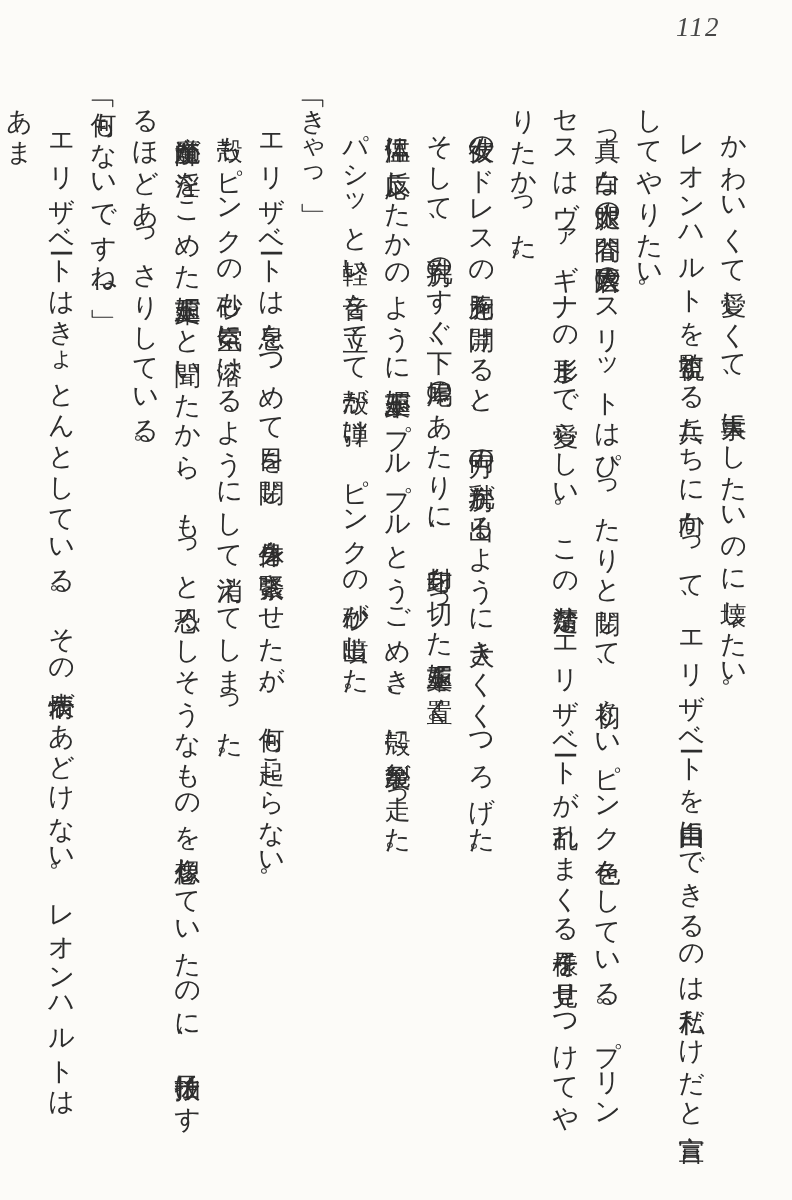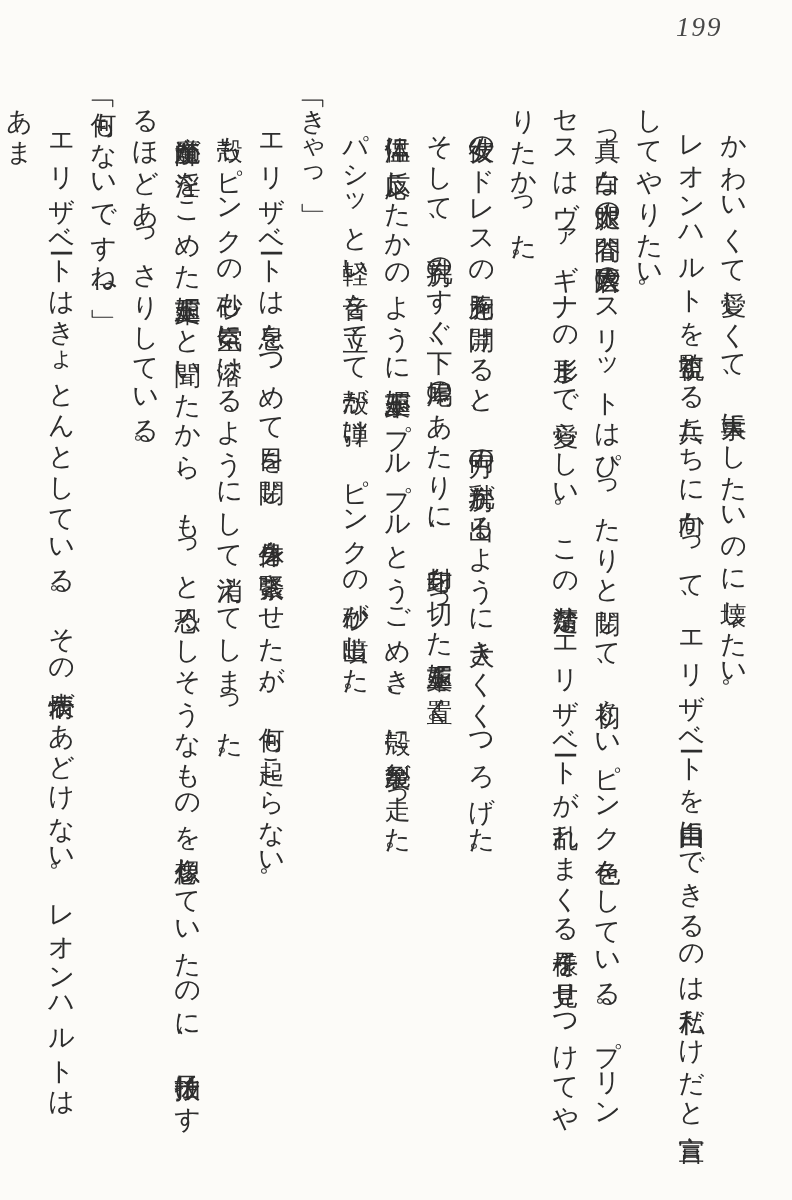--- a/index.html
+++ b/index.html
@@ -53,21 +53,21 @@
   }
   .para.indent {
     text-indent: 1em;
   }
 </style>
 </head>
 <body>
 
 <div class="book-page">
 
-  <div class="page-number">199</div>
+  <div class="page-number">112</div>
 
   <div class="text-block">
     <p class="para indent">かわいくて愛しくて、大事にしたいのに壊したい。</p>
     <p class="para indent">レオンハルトを監視する兵たちに向かって、エリザベートを自由にできるのは私だけだと宣言してやりたい。</p>
     <p class="para indent">真っ白な太腿の谷間、大陰唇のスリットはぴったりと閉じて、初々しいピンク色をしている。プリンセスはヴァギナの形まで愛らしい。この清楚なエリザベートが乱れまくる様子を見せつけてやりたかった。</p>
     <p class="para indent">彼女のドレスの胸元を開けると、両方の乳房が出るように大きくくつろげた。</p>
     <p class="para indent">そして、乳房のすぐ下、鳩尾のあたりに、封印を切った媚薬玉を置く。</p>
     <p class="para indent">体温に反応したかのように媚薬玉がプルプルとうごめき、殻に亀裂が走った。</p>
     <p class="para indent">パシッと軽い音を立てて殻が弾け、ピンクの砂が噴出した。</p>
     <p class="para dialogue">「きゃっ」</p>

